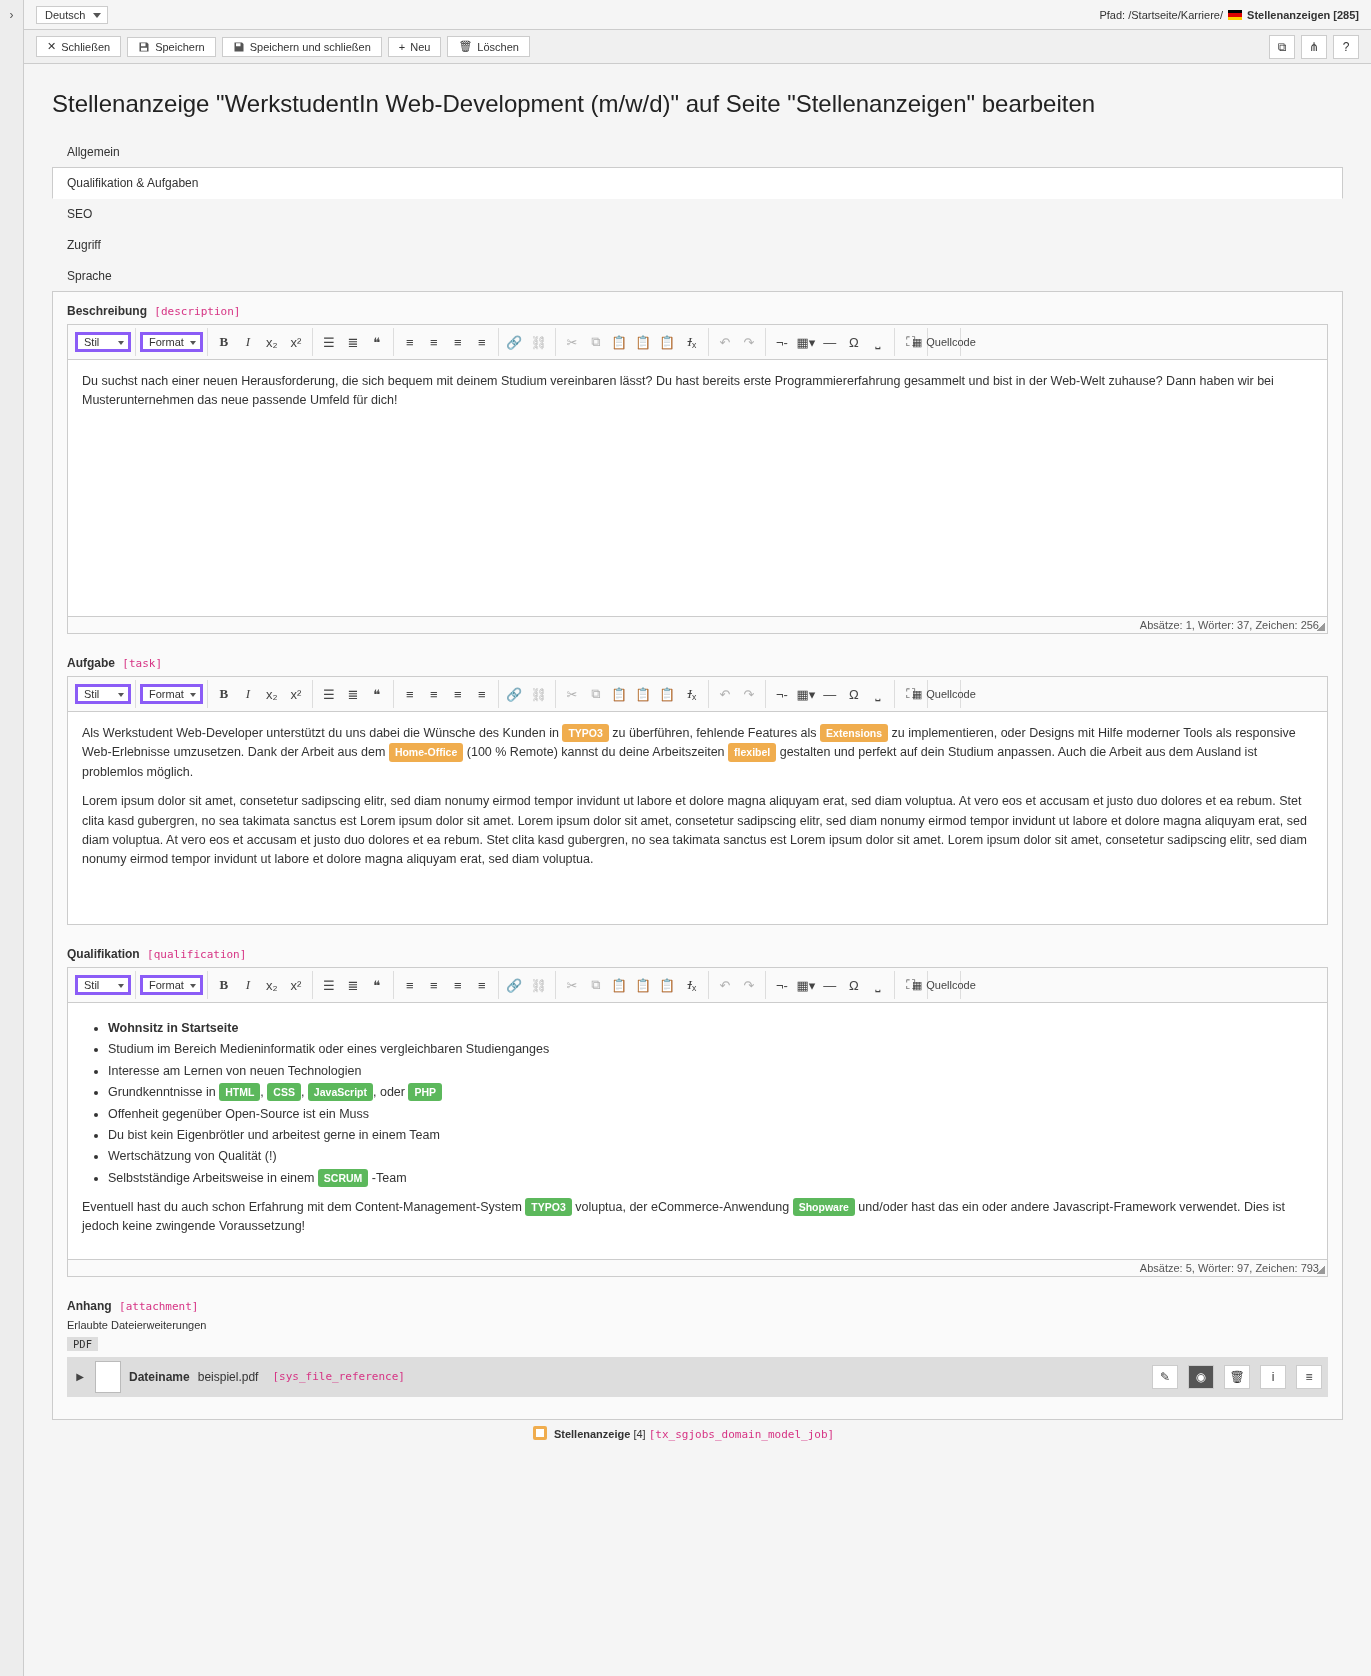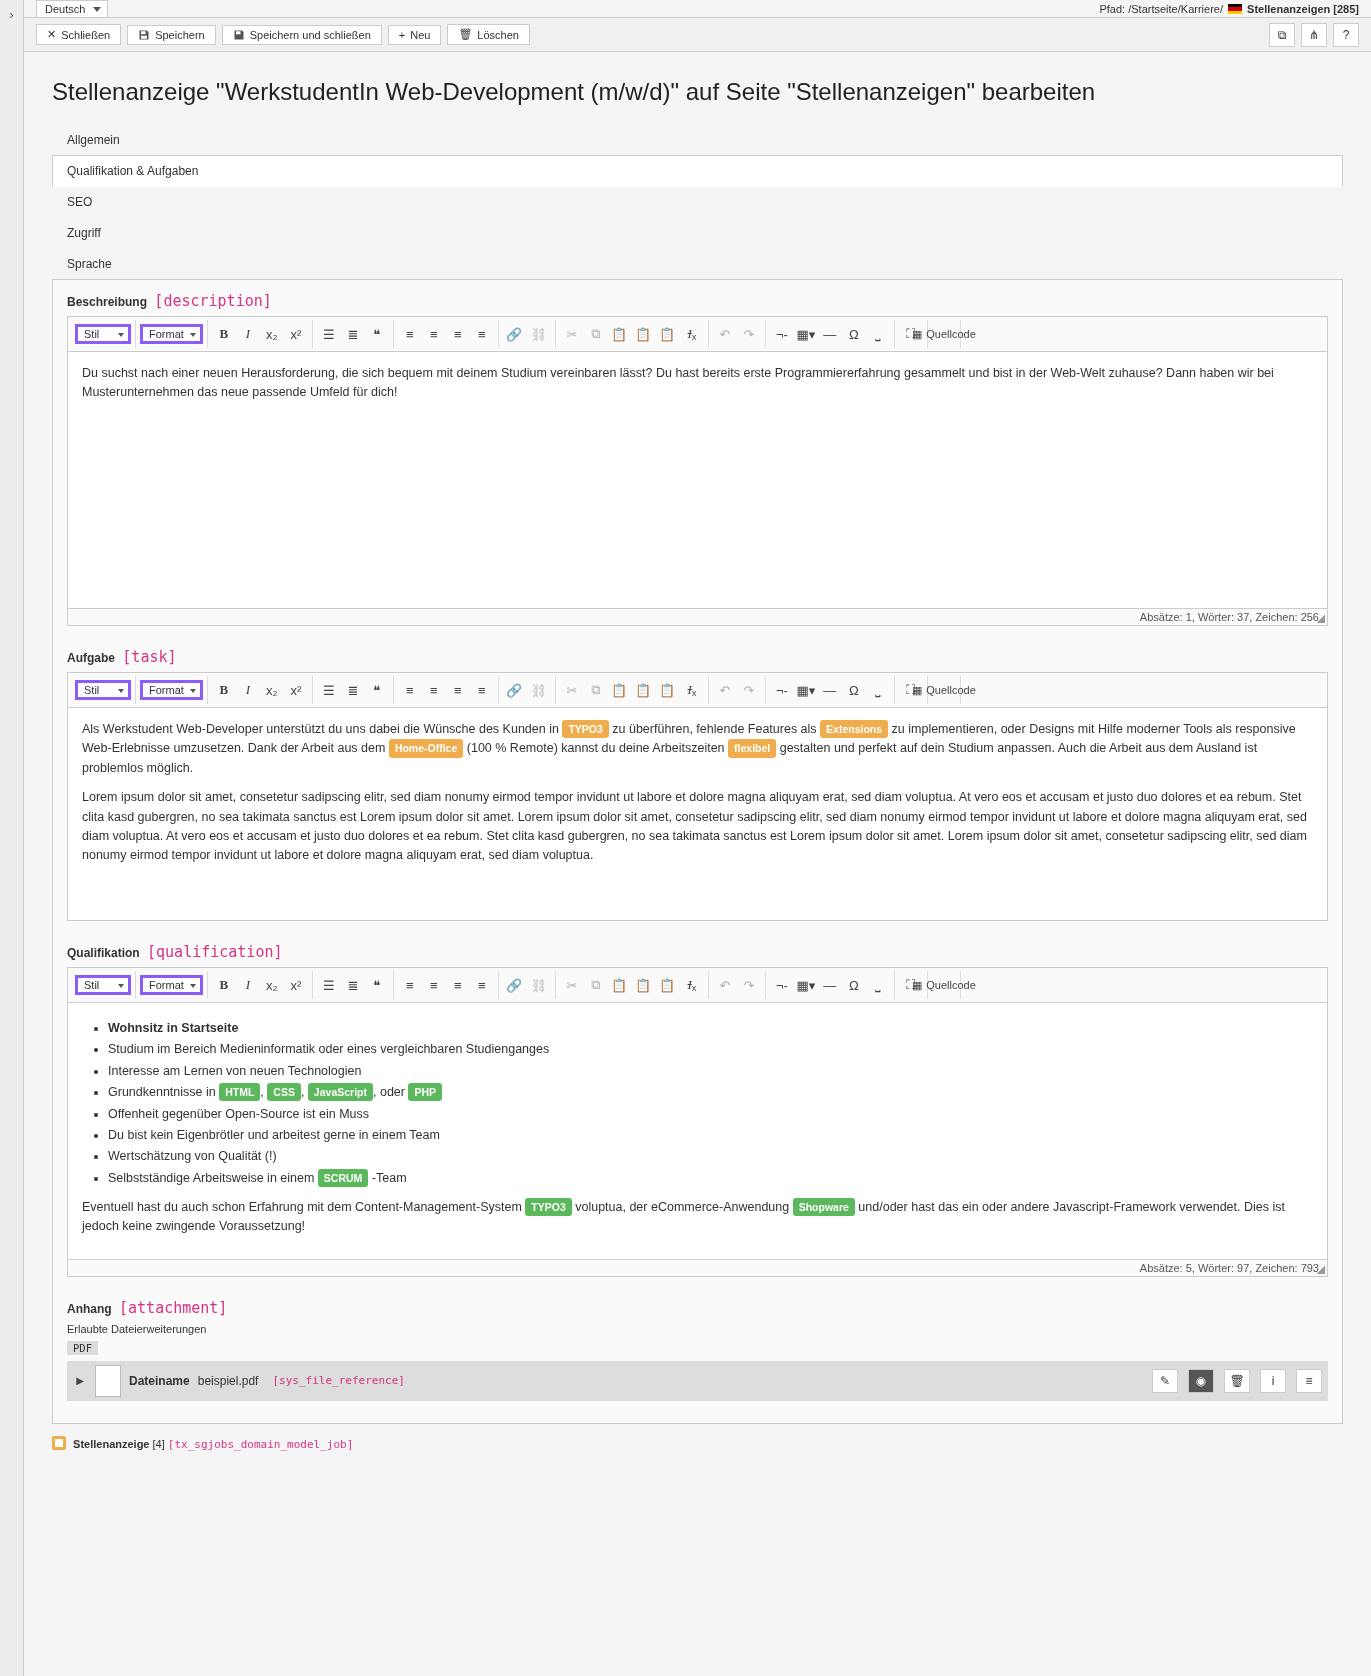--- a/index.html
+++ b/index.html
@@ -1,42 +1,42 @@
 <!DOCTYPE html>
 <html><head>
 <meta charset="utf-8">
 <style>
   * { box-sizing: border-box; }
   body { margin:0; font-family: Verdana, Arial, sans-serif; font-size:12px; color:#333; background:#f5f5f5; }
   .app { display:flex; height:100vh; }
   .leftbar { width:24px; background:#ededed; border-right:1px solid #ccc; display:flex; flex-direction:column; align-items:center; padding-top:8px; }
   .chevron { cursor:pointer; font-size:12px; color:#555; }
   .main { flex:1; display:flex; flex-direction:column; overflow:auto; }
-  .topbar { height:18px; display:flex; justify-content:space-between; align-items:center; padding:0 12px; background:#f5f5f5; border-bottom:1px solid #ccc; }
+  .topbar { height:30px; display:flex; justify-content:space-between; align-items:center; padding:0 12px; background:#f5f5f5; border-bottom:1px solid #ccc; }
   .lang-select { background:#fff; border:1px solid #ccc; padding:2px 22px 2px 8px; font-size:11px; position:relative; display:flex; align-items:center; }
   .lang-select::after { content:""; position:absolute; right:6px; top:50%; margin-top:-2px; border-left:4px solid transparent; border-right:4px solid transparent; border-top:5px solid #555; }
   .path { font-size:11px; color:#333; }
   .path-label { font-weight:400; }
   .path-current { font-weight:700; }
   .flag { display:inline-block; width:14px; height:10px; background: linear-gradient(#000 33%, #d00 33% 66%, #fc0 66%); margin:0 2px -1px 2px; }
   .toolbar { height:34px; display:flex; align-items:center; gap:6px; padding:0 12px; background:#f0f0f0; border-bottom:1px solid #ccc; }
   .tbtn { background:#fff; border:1px solid #ccc; padding:3px 10px; font-size:11px; display:inline-flex; align-items:center; gap:5px; cursor:pointer; }
   .tbtn svg { width:12px; height:12px; }
   .spacer { flex:1; }
   .iconbtn { width:26px; height:24px; background:#fff; border:1px solid #ccc; display:inline-flex; align-items:center; justify-content:center; cursor:pointer; }
   .content { padding:18px 28px 0 28px; }
   h1 { font-size:24px; font-weight:400; margin:8px 0 18px 0; color:#222; }
   .tabs { display:flex; border-bottom:1px solid #ccc;flex-direction:column; }
   .tab { padding:8px 14px; font-size:12px; border:1px solid transparent; border-bottom:none; cursor:pointer; color:#333; }
   .tab.active { background:#fff; border-color:#ccc; border-bottom:1px solid #fff; margin-bottom:-1px; }
   .panel { border:1px solid #ccc; border-top:none; background:#fafafa; padding:12px 0 0 0; }
   .field { padding:0 14px 22px 14px; }
   .flabel { font-size:12px; margin-bottom:6px; }
   .flabel .name { font-weight:700; }
-  .flabel .key { font-family: Menlo, monospace; color:#d63384; font-size:15px; margin-left:4px; }
+  .flabel .key { font-family: Menlo, monospace; color:#d63384; font-size:11px; margin-left:4px; }
   .editor { border:1px solid #ccc; background:#fff; }
   .etoolbar { border-bottom:1px solid #ccc; display:flex; flex-wrap:wrap; align-items:center; padding:3px; gap:0; background:#fafafa; }
   .egrp { display:flex; align-items:center; border-right:1px solid #ddd; padding:0 4px; height:28px; }
   .eselect { font-size:11px; padding:1px 16px 1px 6px; border:3px solid #8b5cf6; background:#fff; position:relative; min-width:56px; }
   .eselect::after { content:""; position:absolute; right:4px; top:50%; margin-top:-1px; border-left:3px solid transparent; border-right:3px solid transparent; border-top:4px solid #555; }
   .ebtn { width:24px; height:24px; display:inline-flex; align-items:center; justify-content:center; cursor:pointer; font-size:13px; color:#444; }
   .ebtn.dim { opacity:0.4; }
   .ebtn b { font-weight:700; font-family:Georgia,serif; }
   .ebtn i { font-style:italic; font-family:Georgia,serif; }
   .earea { padding:12px 14px; font-size:12.5px; line-height:1.55; color:#333; min-height:140px; }
@@ -53,21 +53,21 @@
   .earea p { margin:0 0 10px 0; }
   .attach-ext { font-size:11px; color:#333; margin:2px 0 6px 0; }
   .ext-badge { display:inline-block; background:#ddd; padding:1px 6px; font-size:10.5px; font-family:monospace; }
   .filerow { background:#ddd; display:flex; align-items:center; padding:4px 6px; gap:8px; margin-top:6px; }
   .filerow .expand { width:14px; text-align:center; color:#444; cursor:pointer; font-size:10px; }
   .fileicon { width:26px; height:32px; background:#fff; border:1px solid #bbb; }
   .filelabel { font-weight:700; }
   .filekey { font-family:monospace; color:#d63384; font-size:11px; margin-left:6px; }
   .filerow .spacer { flex:1; }
   .rowbtn { width:26px; height:24px; background:#fff; border:1px solid #ccc; display:inline-flex; align-items:center; justify-content:center; cursor:pointer; margin-left:2px; }
-  .footer { margin-top:6px; padding:6px 28px 14px 0; text-align:left; font-size:11px; color:#333; }
+  .footer { margin-top:0; padding:6px 28px 14px 0; text-align:center; font-size:11px; color:#333; }
   .footer .fkey { font-family:monospace; color:#d63384; }
   .footer .ficon { display:inline-block; width:14px; height:14px; background:#f0ad4e; border-radius:2px; vertical-align:-2px; margin-right:4px; position:relative; }
   .footer .ficon::after { content:""; position:absolute; left:3px; top:3px; width:8px; height:8px; background:#fff; }
   .src-btn { display:inline-flex; align-items:center; gap:4px; font-size:11px; padding:0 6px; }
 </style>
 </head>
 <body>
 
 <div class="app">
   <div class="leftbar">

